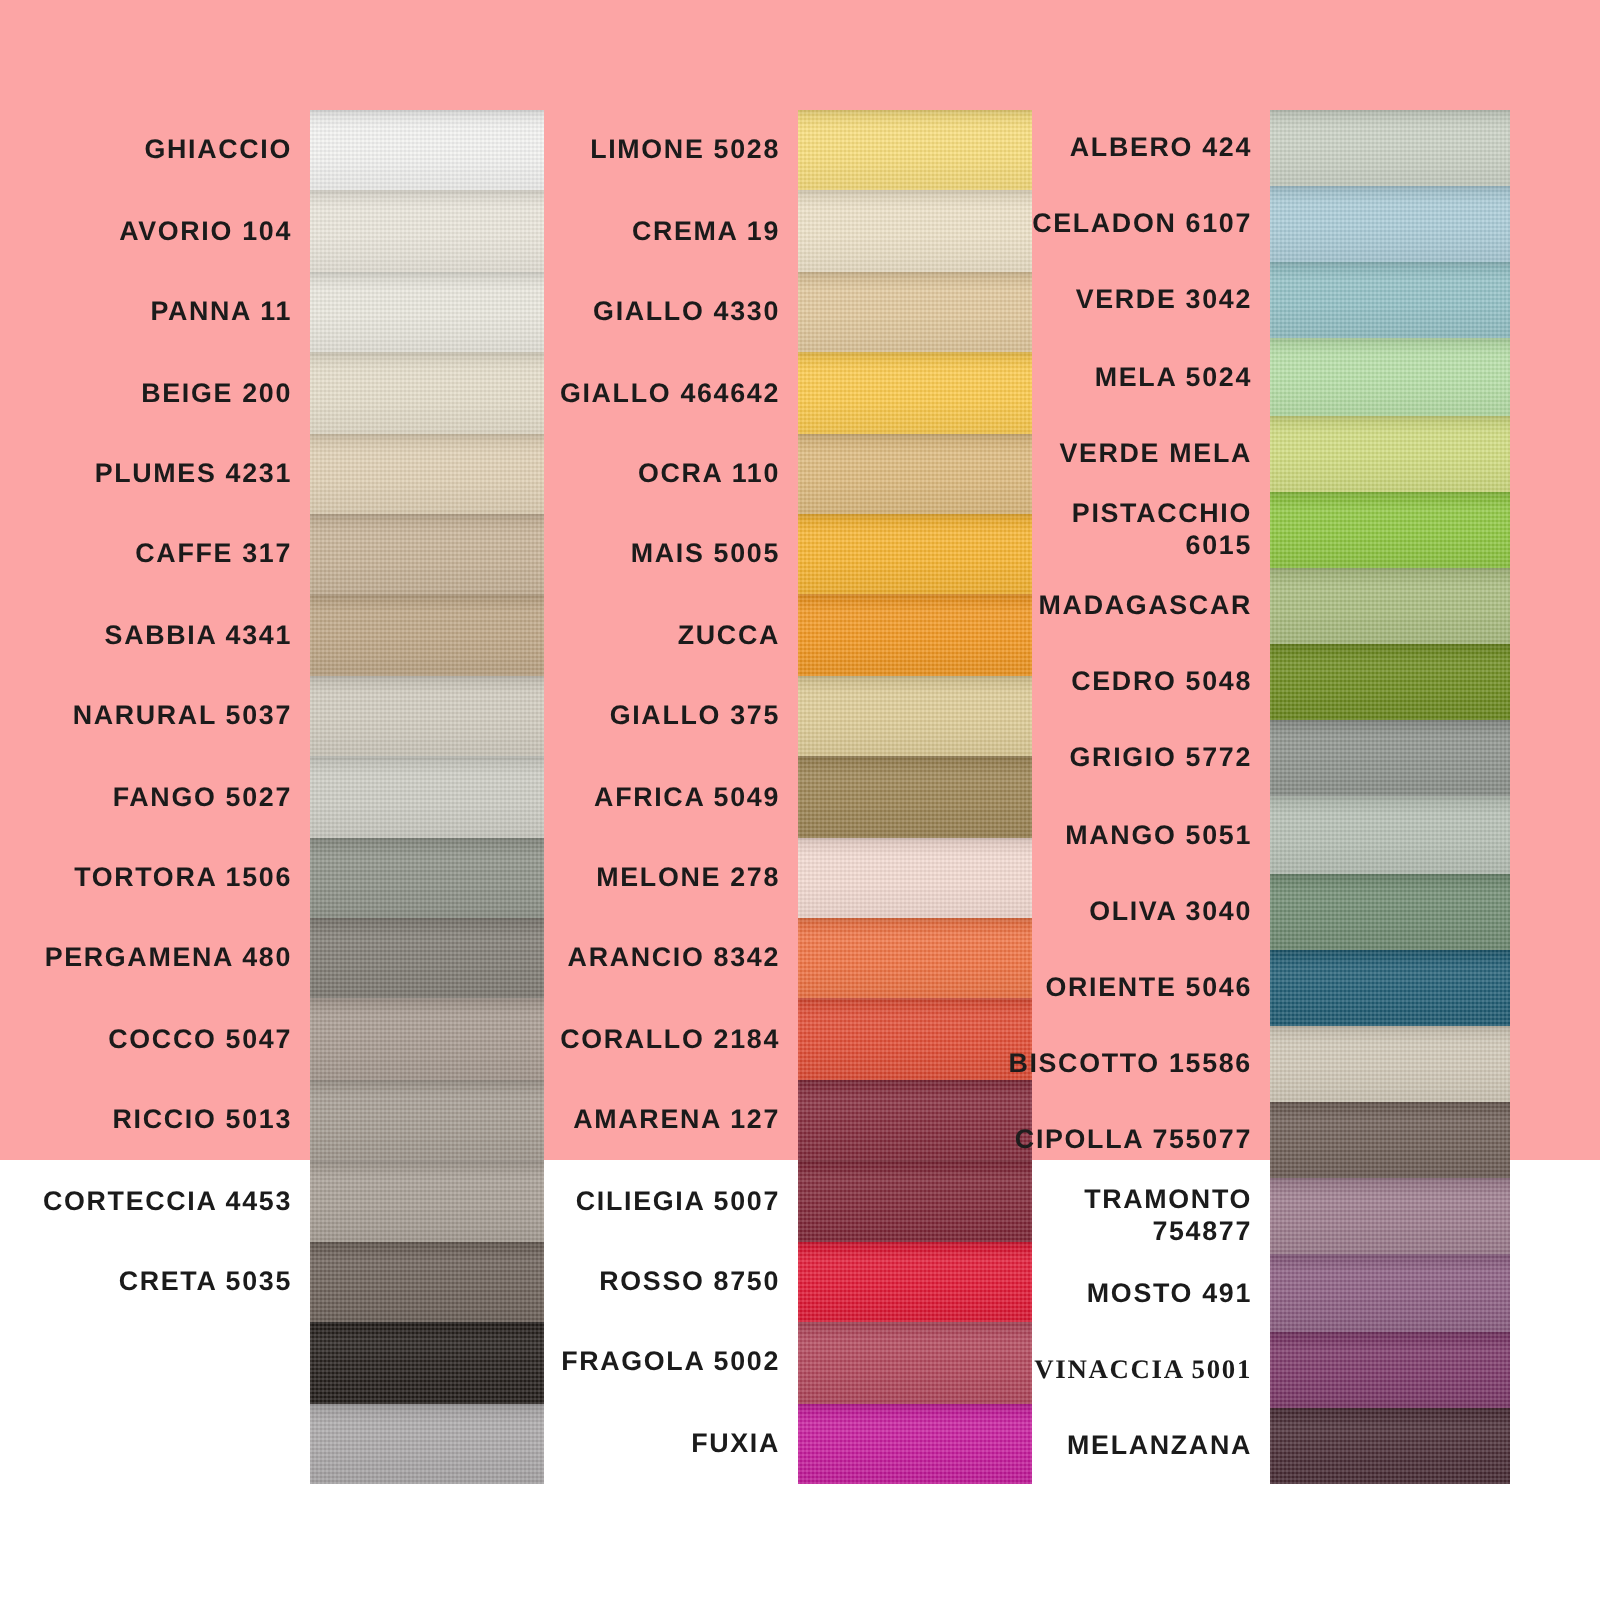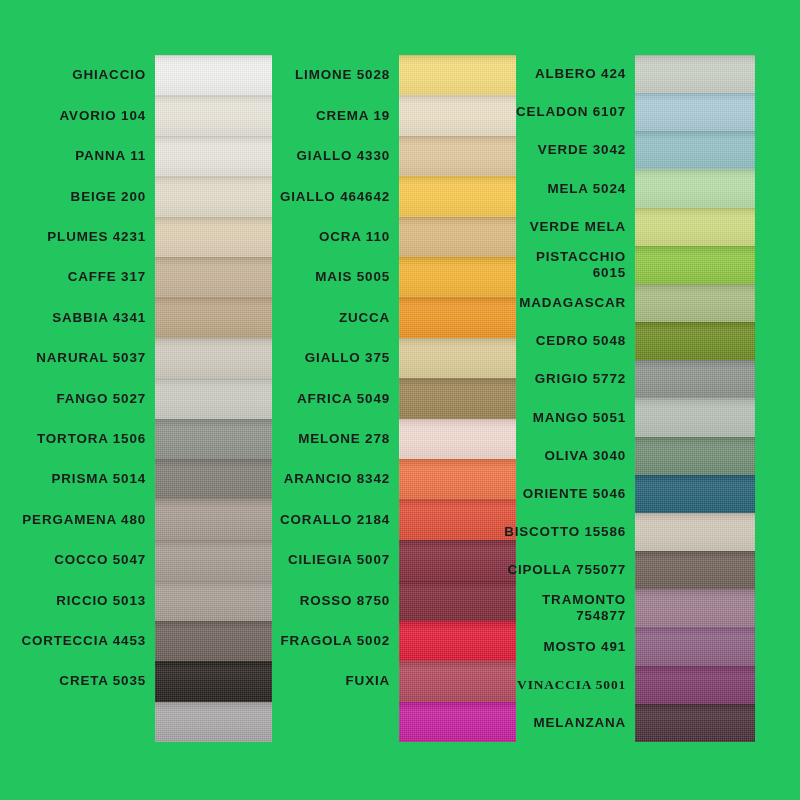--- a/index.html
+++ b/index.html
@@ -10,22 +10,22 @@
   body {
     width: 800px;
     height: 800px;
     font-family: "Liberation Sans", sans-serif;
     overflow: hidden;
   }
 
   #chart {
     position: relative;
     width: 800px;
-    height: 800px;
-    background: #22c55e;
+    height: 580px;
+    background: #fca5a5;
   }
 
   .column {
     position: absolute;
     top: 55px;
     display: flex;
     flex-direction: row;
     align-items: stretch;
   }
 
@@ -110,21 +110,20 @@
         <div class="label" style="height: 40.4118px;">GHIACCIO</div>
         <div class="label" style="height: 40.4118px;">AVORIO 104</div>
         <div class="label" style="height: 40.4118px;">PANNA 11</div>
         <div class="label" style="height: 40.4118px;">BEIGE 200</div>
         <div class="label" style="height: 40.4118px;">PLUMES 4231</div>
         <div class="label" style="height: 40.4118px;">CAFFE 317</div>
         <div class="label" style="height: 40.4118px;">SABBIA 4341</div>
         <div class="label" style="height: 40.4118px;">NARURAL 5037</div>
         <div class="label" style="height: 40.4118px;">FANGO 5027</div>
         <div class="label" style="height: 40.4118px;">TORTORA 1506</div>
-        <div class="label" style="height: 40.4118px;">PRISMA 5014</div>
         <div class="label" style="height: 40.4118px;">PERGAMENA 480</div>
         <div class="label" style="height: 40.4118px;">COCCO 5047</div>
         <div class="label" style="height: 40.4118px;">RICCIO 5013</div>
         <div class="label" style="height: 40.4118px; text-align: right;">CORTECCIA 4453</div>
         <div class="label" style="height: 40.4118px;">CRETA 5035</div>
       </div>
     <div class="swatches">
         <div class="swatch" style="height: 40.4118px; background: rgb(242, 242, 240);"></div>
         <div class="swatch" style="height: 40.4118px; background: rgb(233, 229, 218);"></div>
         <div class="swatch" style="height: 40.4118px; background: rgb(232, 230, 220);"></div>
@@ -151,20 +150,21 @@
         <div class="label" style="height: 40.4118px;">GIALLO 4330</div>
         <div class="label" style="height: 40.4118px;">GIALLO 464642</div>
         <div class="label" style="height: 40.4118px;">OCRA 110</div>
         <div class="label" style="height: 40.4118px;">MAIS 5005</div>
         <div class="label" style="height: 40.4118px;">ZUCCA</div>
         <div class="label" style="height: 40.4118px;">GIALLO 375</div>
         <div class="label" style="height: 40.4118px;">AFRICA 5049</div>
         <div class="label" style="height: 40.4118px;">MELONE 278</div>
         <div class="label" style="height: 40.4118px;">ARANCIO 8342</div>
         <div class="label" style="height: 40.4118px;">CORALLO 2184</div>
+        <div class="label" style="height: 40.4118px;">AMARENA 127</div>
         <div class="label" style="height: 40.4118px;">CILIEGIA 5007</div>
         <div class="label" style="height: 40.4118px;">ROSSO 8750</div>
         <div class="label" style="height: 40.4118px;">FRAGOLA 5002</div>
         <div class="label" style="height: 40.4118px;">FUXIA</div>
       </div>
     <div class="swatches">
         <div class="swatch" style="height: 40.4118px; background: rgb(247, 220, 121);"></div>
         <div class="swatch" style="height: 40.4118px; background: rgb(236, 224, 198);"></div>
         <div class="swatch" style="height: 40.4118px; background: rgb(224, 199, 155);"></div>
         <div class="swatch" style="height: 40.4118px; background: rgb(251, 201, 73);"></div>

